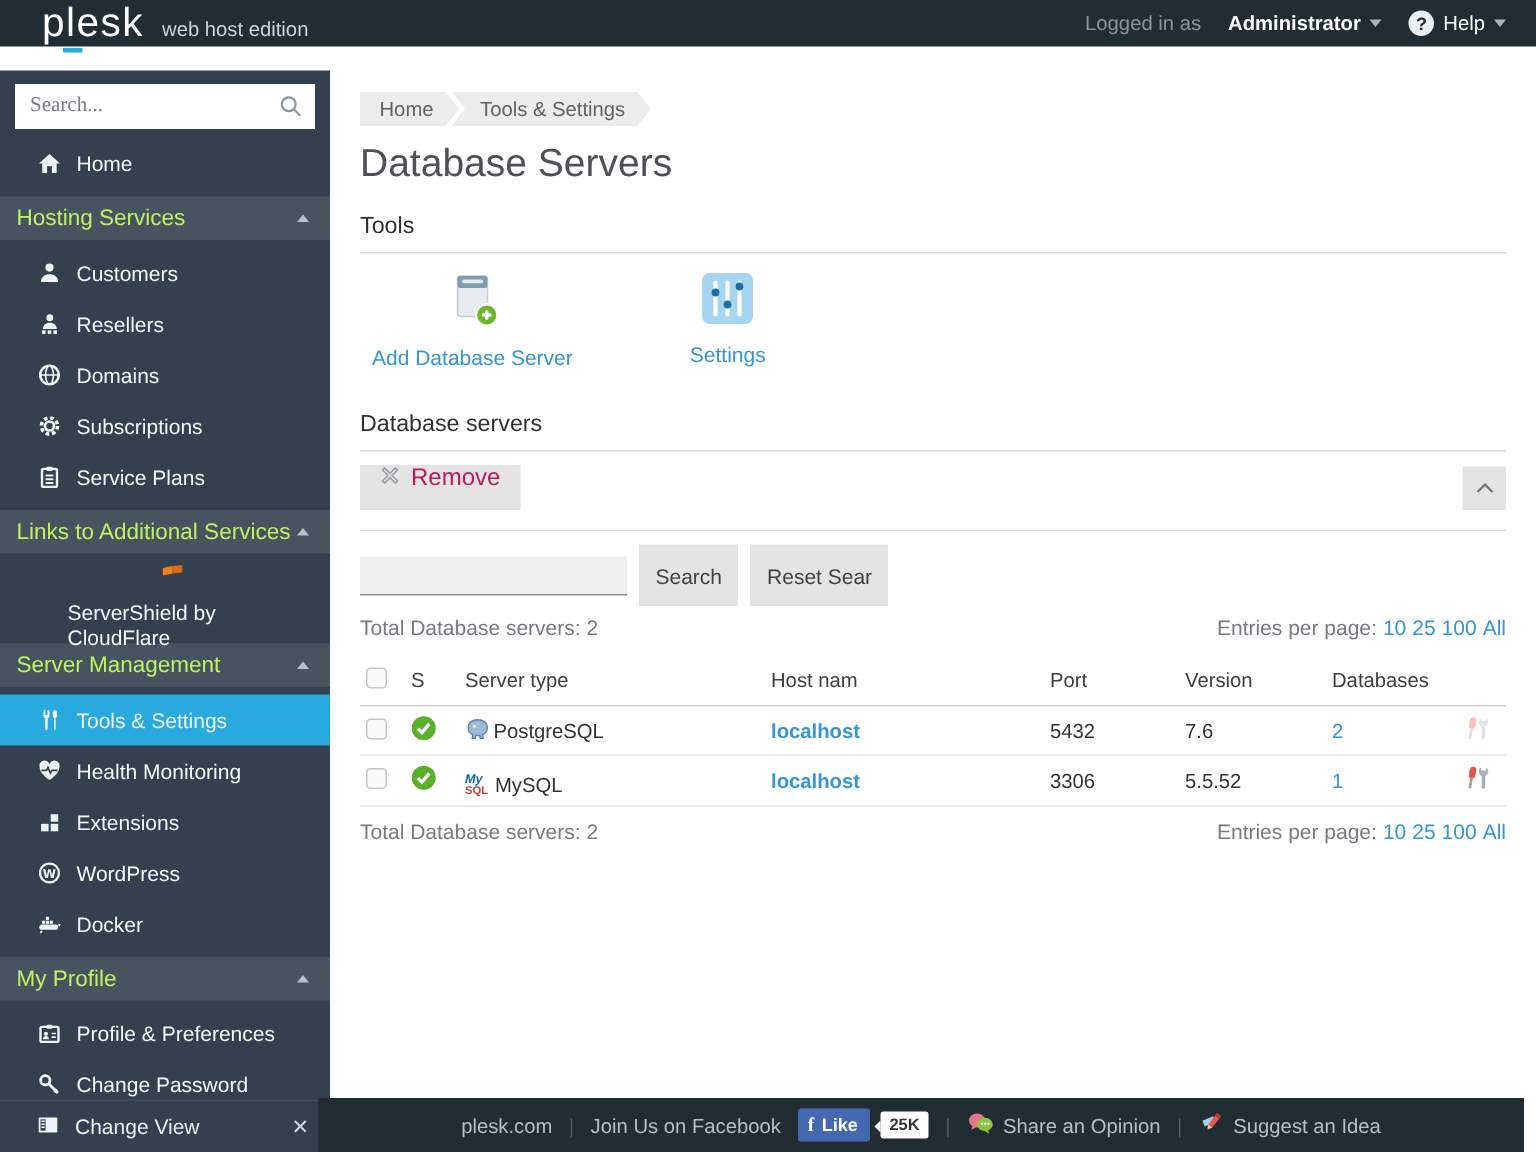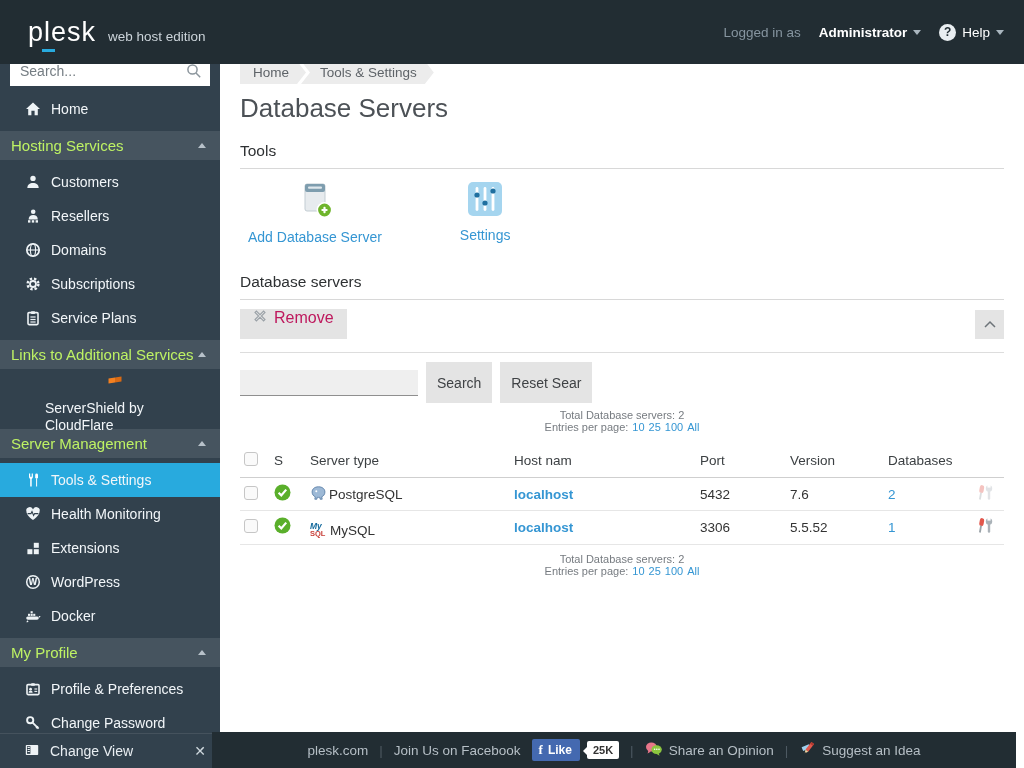--- a/index.html
+++ b/index.html
@@ -1,35 +1,35 @@
 <!DOCTYPE html>
 <html><head>
 <meta charset="utf-8">
 <style>
   * { margin:0; padding:0; box-sizing:border-box; }
   html,body { width:1024px; height:768px; }
   body { font-family:"Liberation Sans","DejaVu Sans",sans-serif; position:relative; overflow:hidden; background:#fff; }
 
   
-  .topbar { position:absolute; top:0; left:0; width:1024px; height:64px; background:#222d33; display:flex; align-items:center; justify-content:space-between; padding:0 20px 0 28px; z-index:5; }
+  .topbar { position:absolute; top:0; left:0; width:1024px; height:31px; background:#222d33; display:flex; align-items:center; justify-content:space-between; padding:0 20px 0 28px; z-index:5; }
   .brand { display:flex; align-items:baseline; gap:12px; }
   .logo { color:#fff; font-size:27px; letter-spacing:1px; position:relative; font-weight:400; }
   .logo::after { content:""; position:absolute; left:14px; bottom:-4px; width:13px; height:3px; background:#28aade; }
   .edition { color:#ccd4da; font-size:13.5px; }
   .topbar-right { display:flex; align-items:center; gap:18px; color:#8695a0; font-size:13.5px; }
   .user-menu, .help-menu { display:flex; align-items:center; gap:6px; cursor:pointer; }
   .username { color:#fff; font-weight:bold; }
   .tri-down { width:0; height:0; border-left:4px solid transparent; border-right:4px solid transparent; border-top:5px solid #aab6bf; display:inline-block; }
   .help-circle { width:17px; height:17px; border-radius:50%; background:#e9eef1; color:#222d33; font-size:12px; font-weight:bold; display:inline-flex; align-items:center; justify-content:center; }
   .help-label { color:#fff; }
 
   
   .sidebar { position:absolute; top:47px; left:0; width:220px; bottom:0; background:#32414d; color:#e9eef2; }
   .side-search { margin:9px 10px 6px 10px; position:relative; }
-  .side-search input { width:200px; height:30px; border:none; background:#fff; padding:0 30px 0 10px; font-size:14px; color:#333; font-family:Liberation Sans, sans-serif; outline:none; }
+  .side-search input { width:200px; height:30px; border:none; background:#fff; padding:0 30px 0 10px; font-size:14px; color:#333; font-family:Liberation Serif, serif; outline:none; }
   .side-search input::placeholder { color:#757d83; }
   .search-glyph { position:absolute; right:8px; top:7px; }
   .nav-item { display:flex; align-items:center; gap:10px; height:34px; padding-left:24px; font-size:14px; color:#f2f6f9; cursor:pointer; }
   .nav-item .ic { width:17px; display:flex; justify-content:center; flex:none; }
   .nav-item.active { background:#28aade; }
   .nav-item.two-line { height:50px; align-items:center; line-height:17px; padding-right:14px;flex-direction:column; }
   .nav-section { display:flex; align-items:center; justify-content:space-between; height:29px; background:#46545f; padding:0 14px 0 11px; font-size:15px; color:#bef264; margin:5px 0; cursor:pointer; }
   .nav-section:first-of-type { margin-top:8px; }
   .tri-up { width:0; height:0; border-left:4px solid transparent; border-right:4px solid transparent; border-bottom:5px solid #b7c1c9; }
   .change-view { position:absolute; bottom:0; left:0; width:220px; height:35px; border-top:1px solid #45525d; display:flex; align-items:center; gap:10px; padding:0 14px 0 24px; font-size:14px; cursor:pointer; background:#32414d; }
@@ -46,21 +46,21 @@
   .tool-item { display:flex; flex-direction:column; align-items:center; gap:6px; cursor:pointer; }
   .tool-item .lbl { color:#3596d3; font-size:14px; }
 
   .list-title { margin-top:10px; }
   .list-toolbar { display:flex; align-items:center; justify-content:space-between; padding:9px 0 13px 0; border-bottom:1px solid #ddd; }
   .btn { display:inline-flex; align-items:flex-start; gap:7px; background:#e4e4e4; border:none; color:#be185d; font-size:16px; padding:0 13px; height:30px; font-family:inherit; cursor:pointer; }
   .collapse-btn { width:29px; height:29px; background:#e4e4e4; border:none; display:flex; align-items:center; justify-content:center; cursor:pointer; }
   .search-row { display:flex; align-items:center; gap:8px; margin-top:9px; }
   .list-search-input { width:178px; height:26px; background:#efefef; border:none; border-bottom:1px solid #8f8f8f; font-family:inherit; font-size:13px; padding:0 8px; outline:none; }
   .btn-sm { background:#e4e4e4; border:none; color:#3f4245; font-size:14px; height:41px; padding:0 11px; font-family:inherit; cursor:pointer; white-space:nowrap; }
-  .status-line { display:flex; justify-content:space-between; align-items:center; margin-top:6px; font-size:11px; color:#767b80;flex-direction:column; }
+  .status-line { display:flex; justify-content:space-between; align-items:center; margin-top:6px; font-size:14px; color:#767b80; }
   .pager { display:flex; gap:4px; }
   .pager a, a.blue { color:#3596d3; text-decoration:none; cursor:pointer; }
 
   table.db { width:100%; border-collapse:collapse; margin-top:13px; table-layout:fixed; }
   table.db th { text-align:left; font-weight:400; color:#3c4043; font-size:13.5px; padding:6px 4px 8px 4px; border-bottom:1px solid #cfcfcf; white-space:nowrap; overflow:hidden; }
   table.db td { font-size:13.5px; color:#333; padding:6px 4px; border-bottom:1px solid #e6e6e6; height:31px; white-space:nowrap; overflow:hidden; }
   th.r, td.r { text-align:left; }
   .cb { width:14px; height:14px; background:#fafafa; border:1px solid #c6c6c6; border-radius:3px; display:inline-block; cursor:pointer; }
   .stype { display:inline-flex; align-items:center; gap:2px; }
   .host-link { color:#3596d3; font-weight:bold; text-decoration:none; cursor:pointer; }

